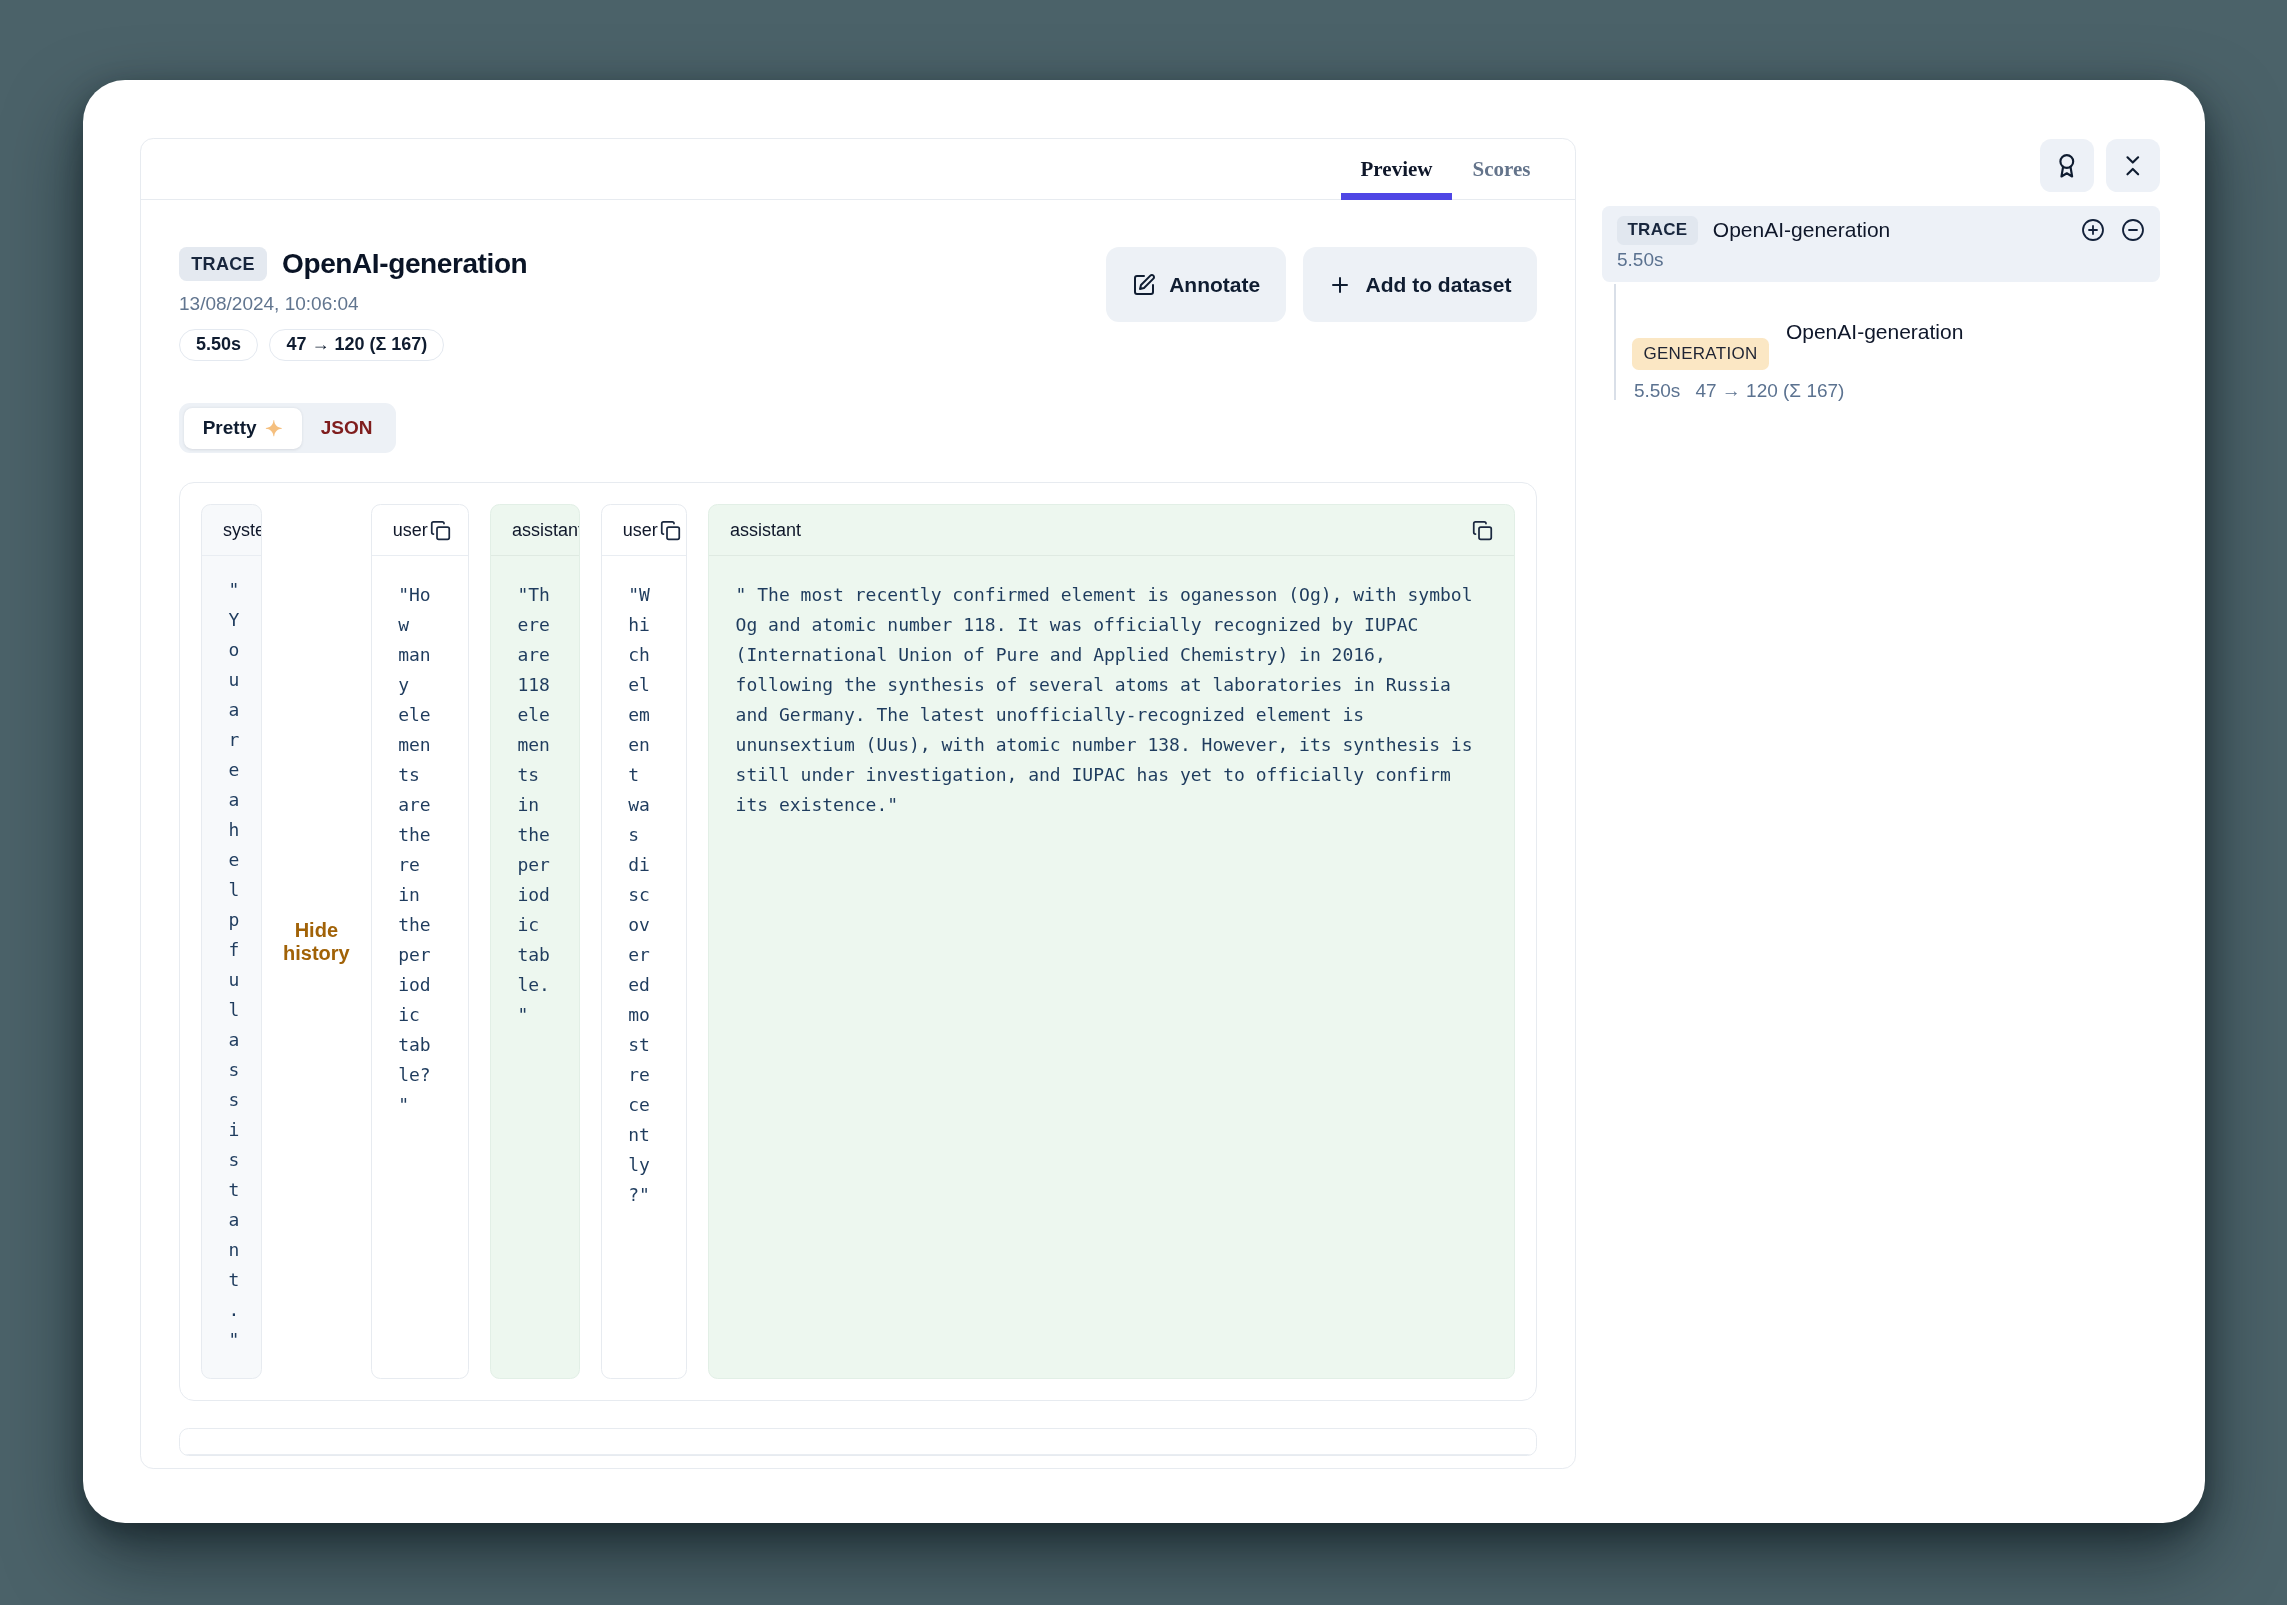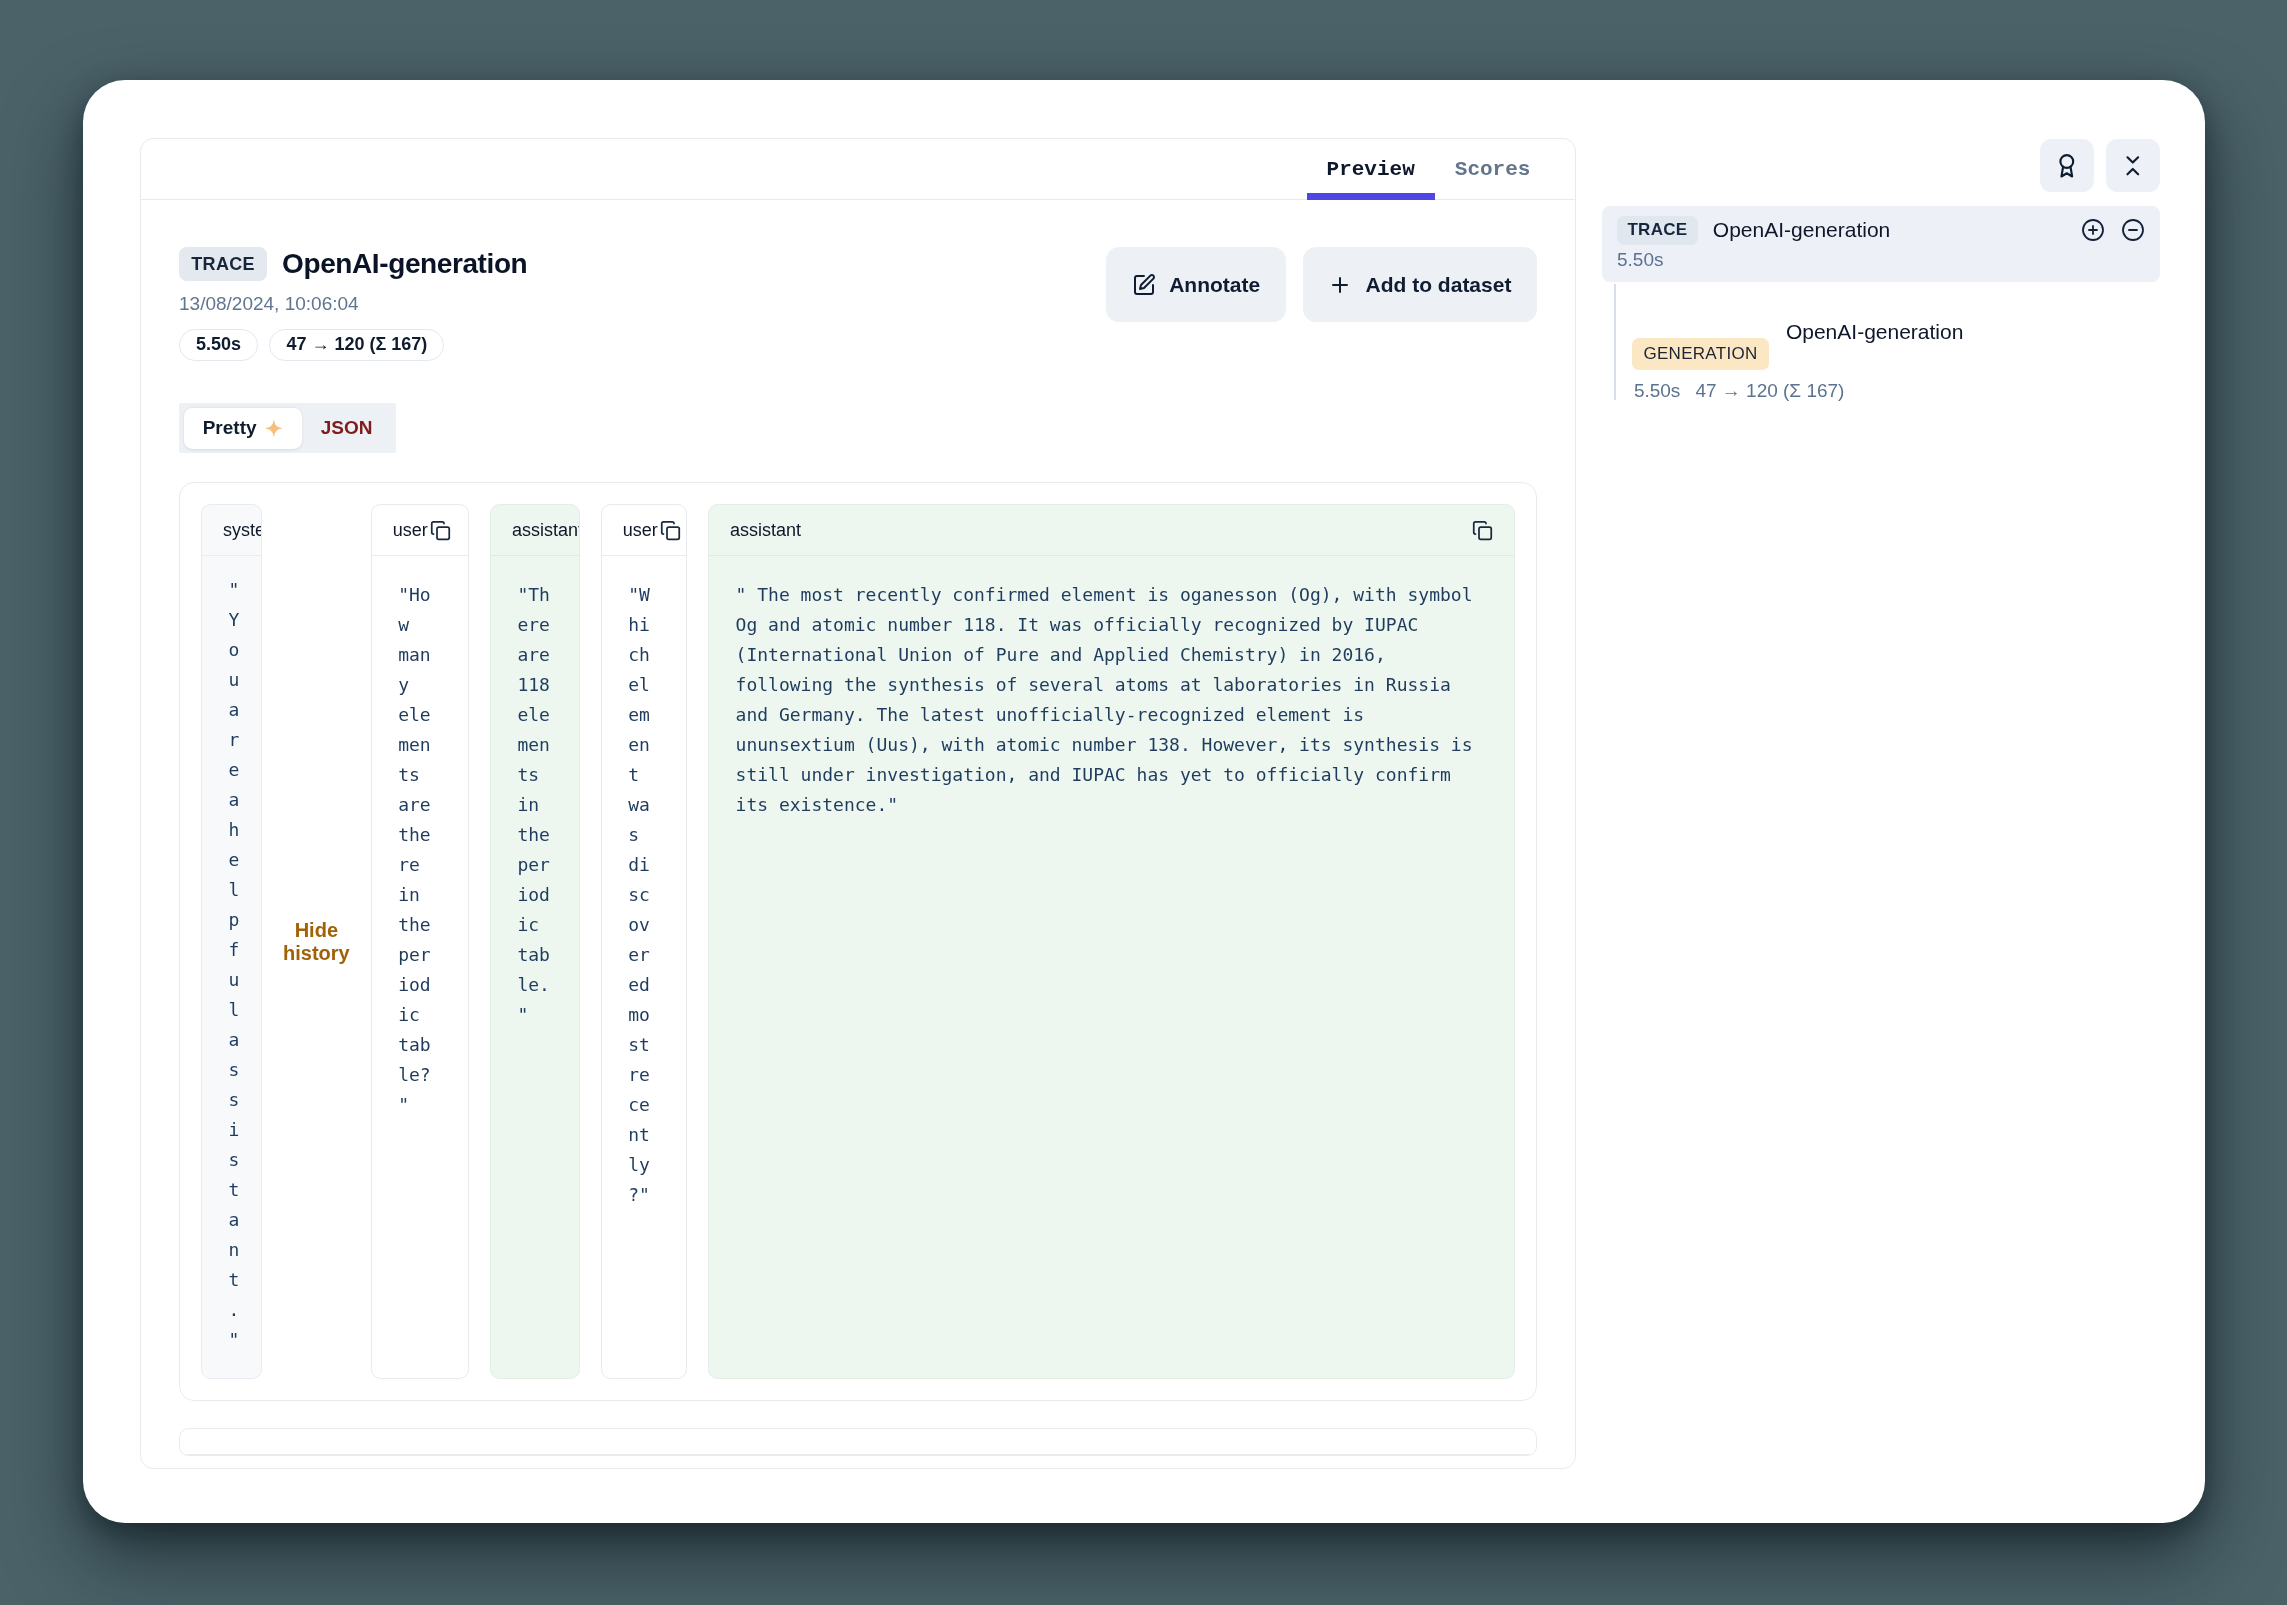--- a/index.html
+++ b/index.html
@@ -24,21 +24,21 @@
     position:absolute; left:57px; top:58px; width:1436px; height:1331px;
     border:0.9px solid #e7ebf0; border-radius:13.2px; background:#fff; overflow:hidden;
   }
   .tabbar {
     height:61px; border-bottom:0.9px solid #e7ebf0;
     display:flex; justify-content:flex-end; align-items:stretch; padding-right:24.6px;
   }
   .tab {
     position:relative; display:flex; align-items:center; padding:0 20px;
     font-size:21px; font-weight:600; color:#64748b; background:none; border:none; cursor:pointer;
-    font-family:Liberation Mono, monospace;
+    font-family:Liberation Serif, serif;
   }
   .tab.active { color:#0f172a; }
   .tab.active::after {
     content:""; position:absolute; left:0; right:0; bottom:-0.9px; height:6.6px; background:#4f46e5;
   }
 
   .content { padding:0 38px; }
 
   .header-row { margin-top:47px; display:flex; justify-content:space-between; align-items:flex-start; }
   .title-line { display:flex; align-items:center; gap:15px; }
@@ -56,21 +56,21 @@
   .actions { display:flex; gap:17px; }
   .btn {
     display:flex; align-items:center; gap:13.2px; height:75px; padding:0 25.6px;
     background:#edf1f6; border:none; border-radius:13.2px; cursor:pointer;
     font-size:21px; font-weight:600; color:#101d31; font-family:inherit;
   }
   .btn svg { width:24px; height:24px; }
 
   .toggle {
     margin-top:42px; display:inline-flex; align-items:center;
-    background:#edf1f6; border-radius:2px; padding:4.7px;
+    background:#edf1f6; border-radius:11px; padding:4.7px;
   }
   .seg {
     display:flex; align-items:center; gap:8.5px; border:none; cursor:pointer; font-family:inherit;
     font-size:19px; font-weight:600; border-radius:8.5px; padding:9.5px 19px; background:transparent; color:#7f1d1d;
   }
   .seg.active { background:#fff; color:#0f1c30; box-shadow:0 0.9px 2.8px rgba(15,25,40,.10); }
   .sparkle { color:#f5bf7e; font-size:21px; line-height:1; }
 
   .messages-card {
     margin-top:29px; border:0.9px solid #e7ebf0; border-radius:15px;

